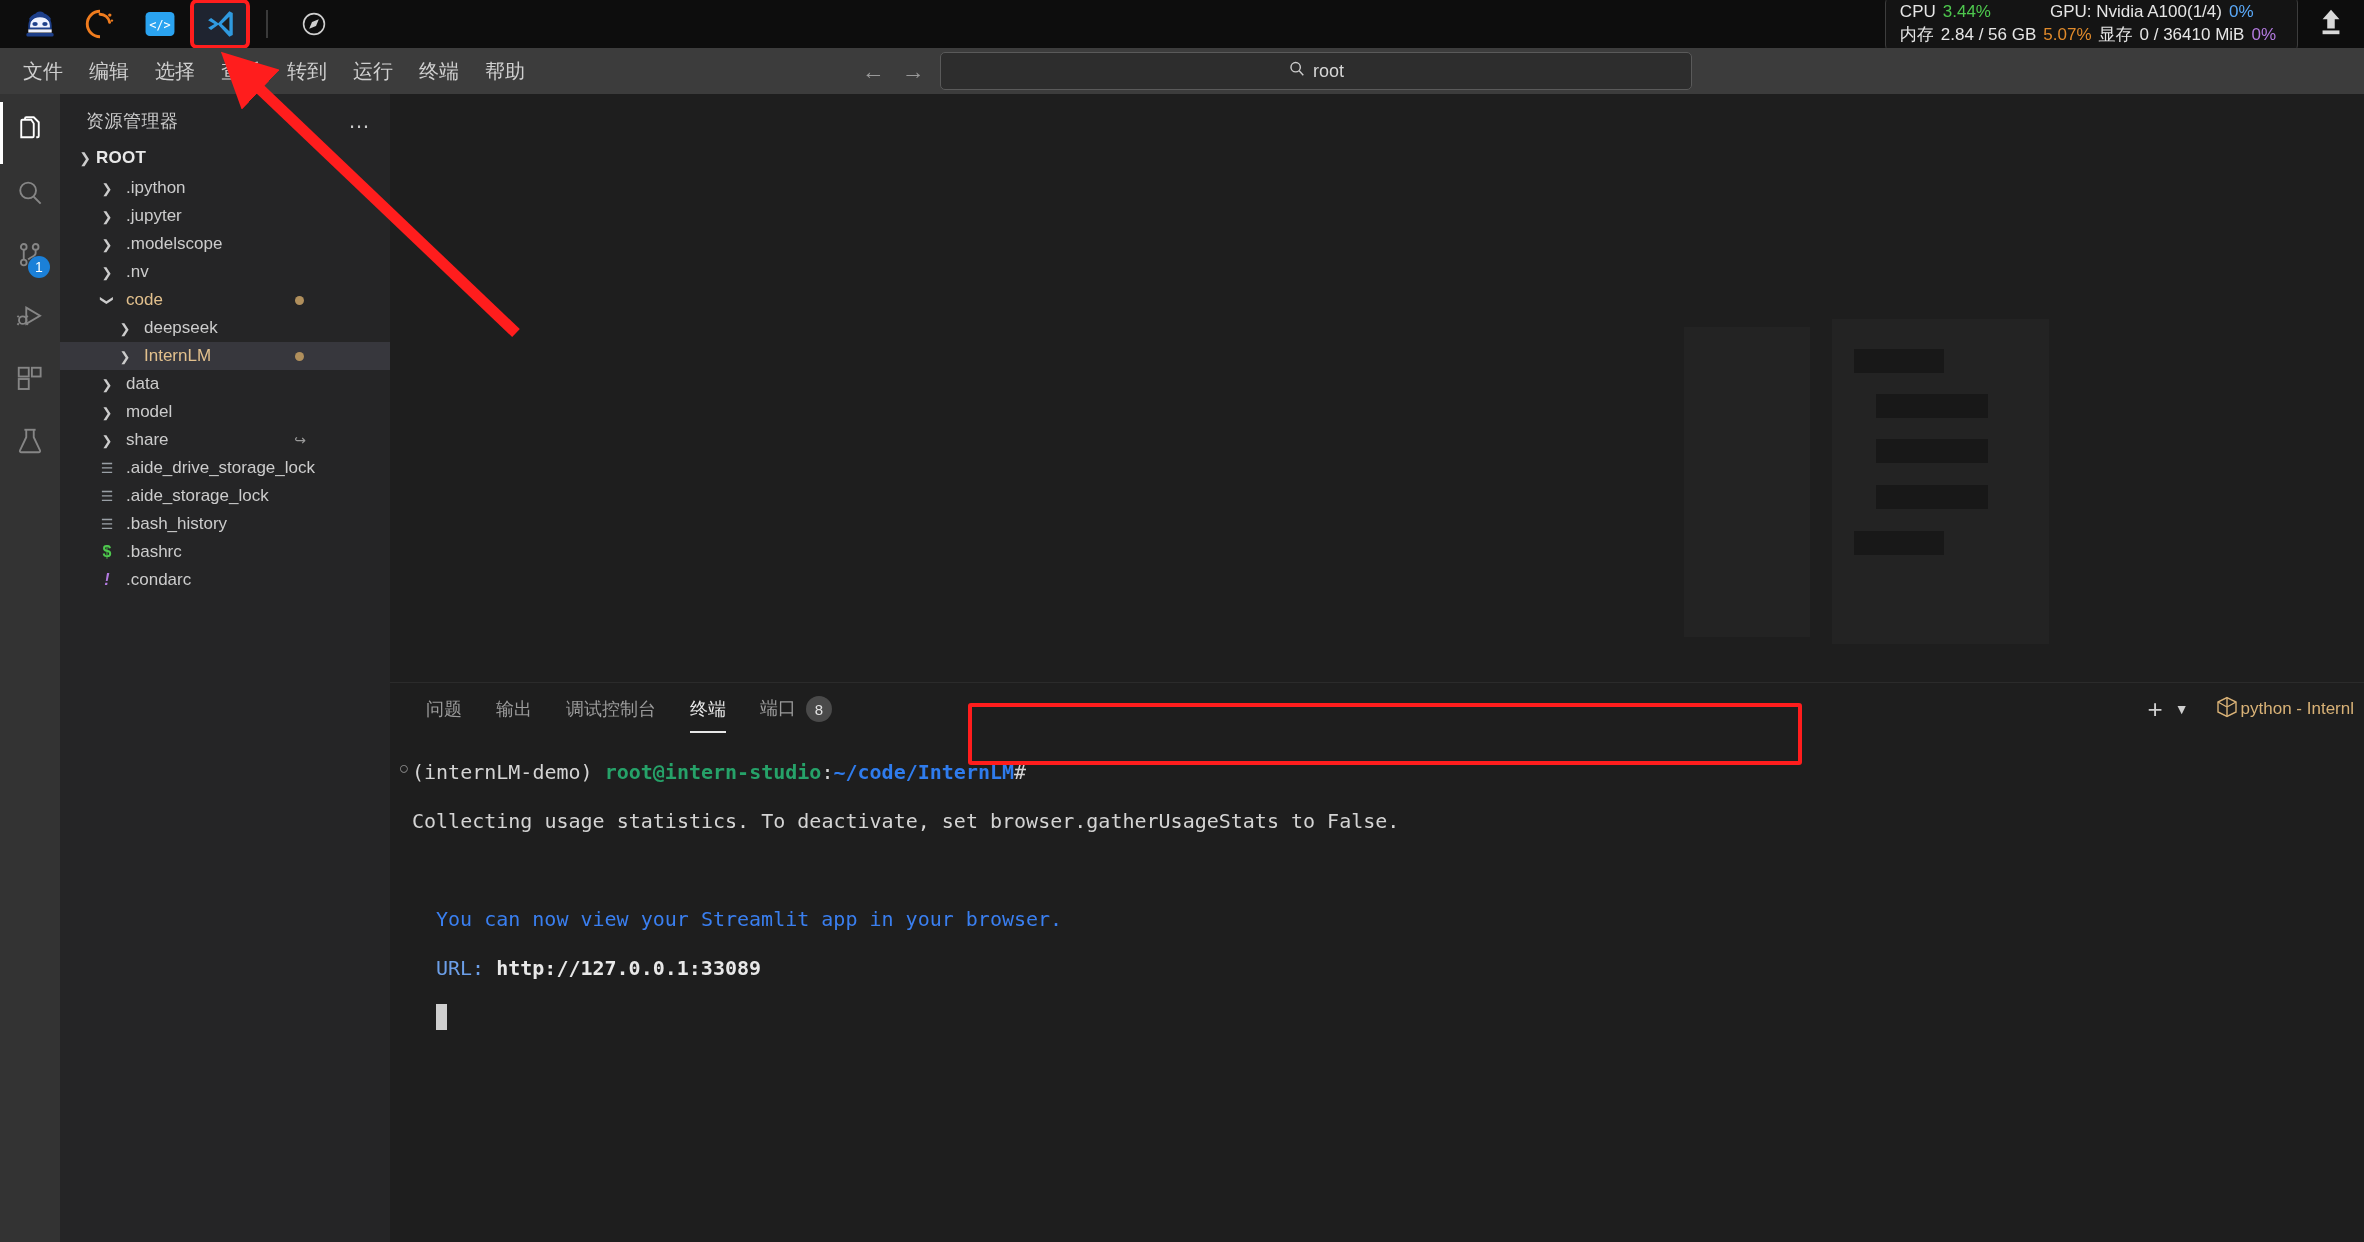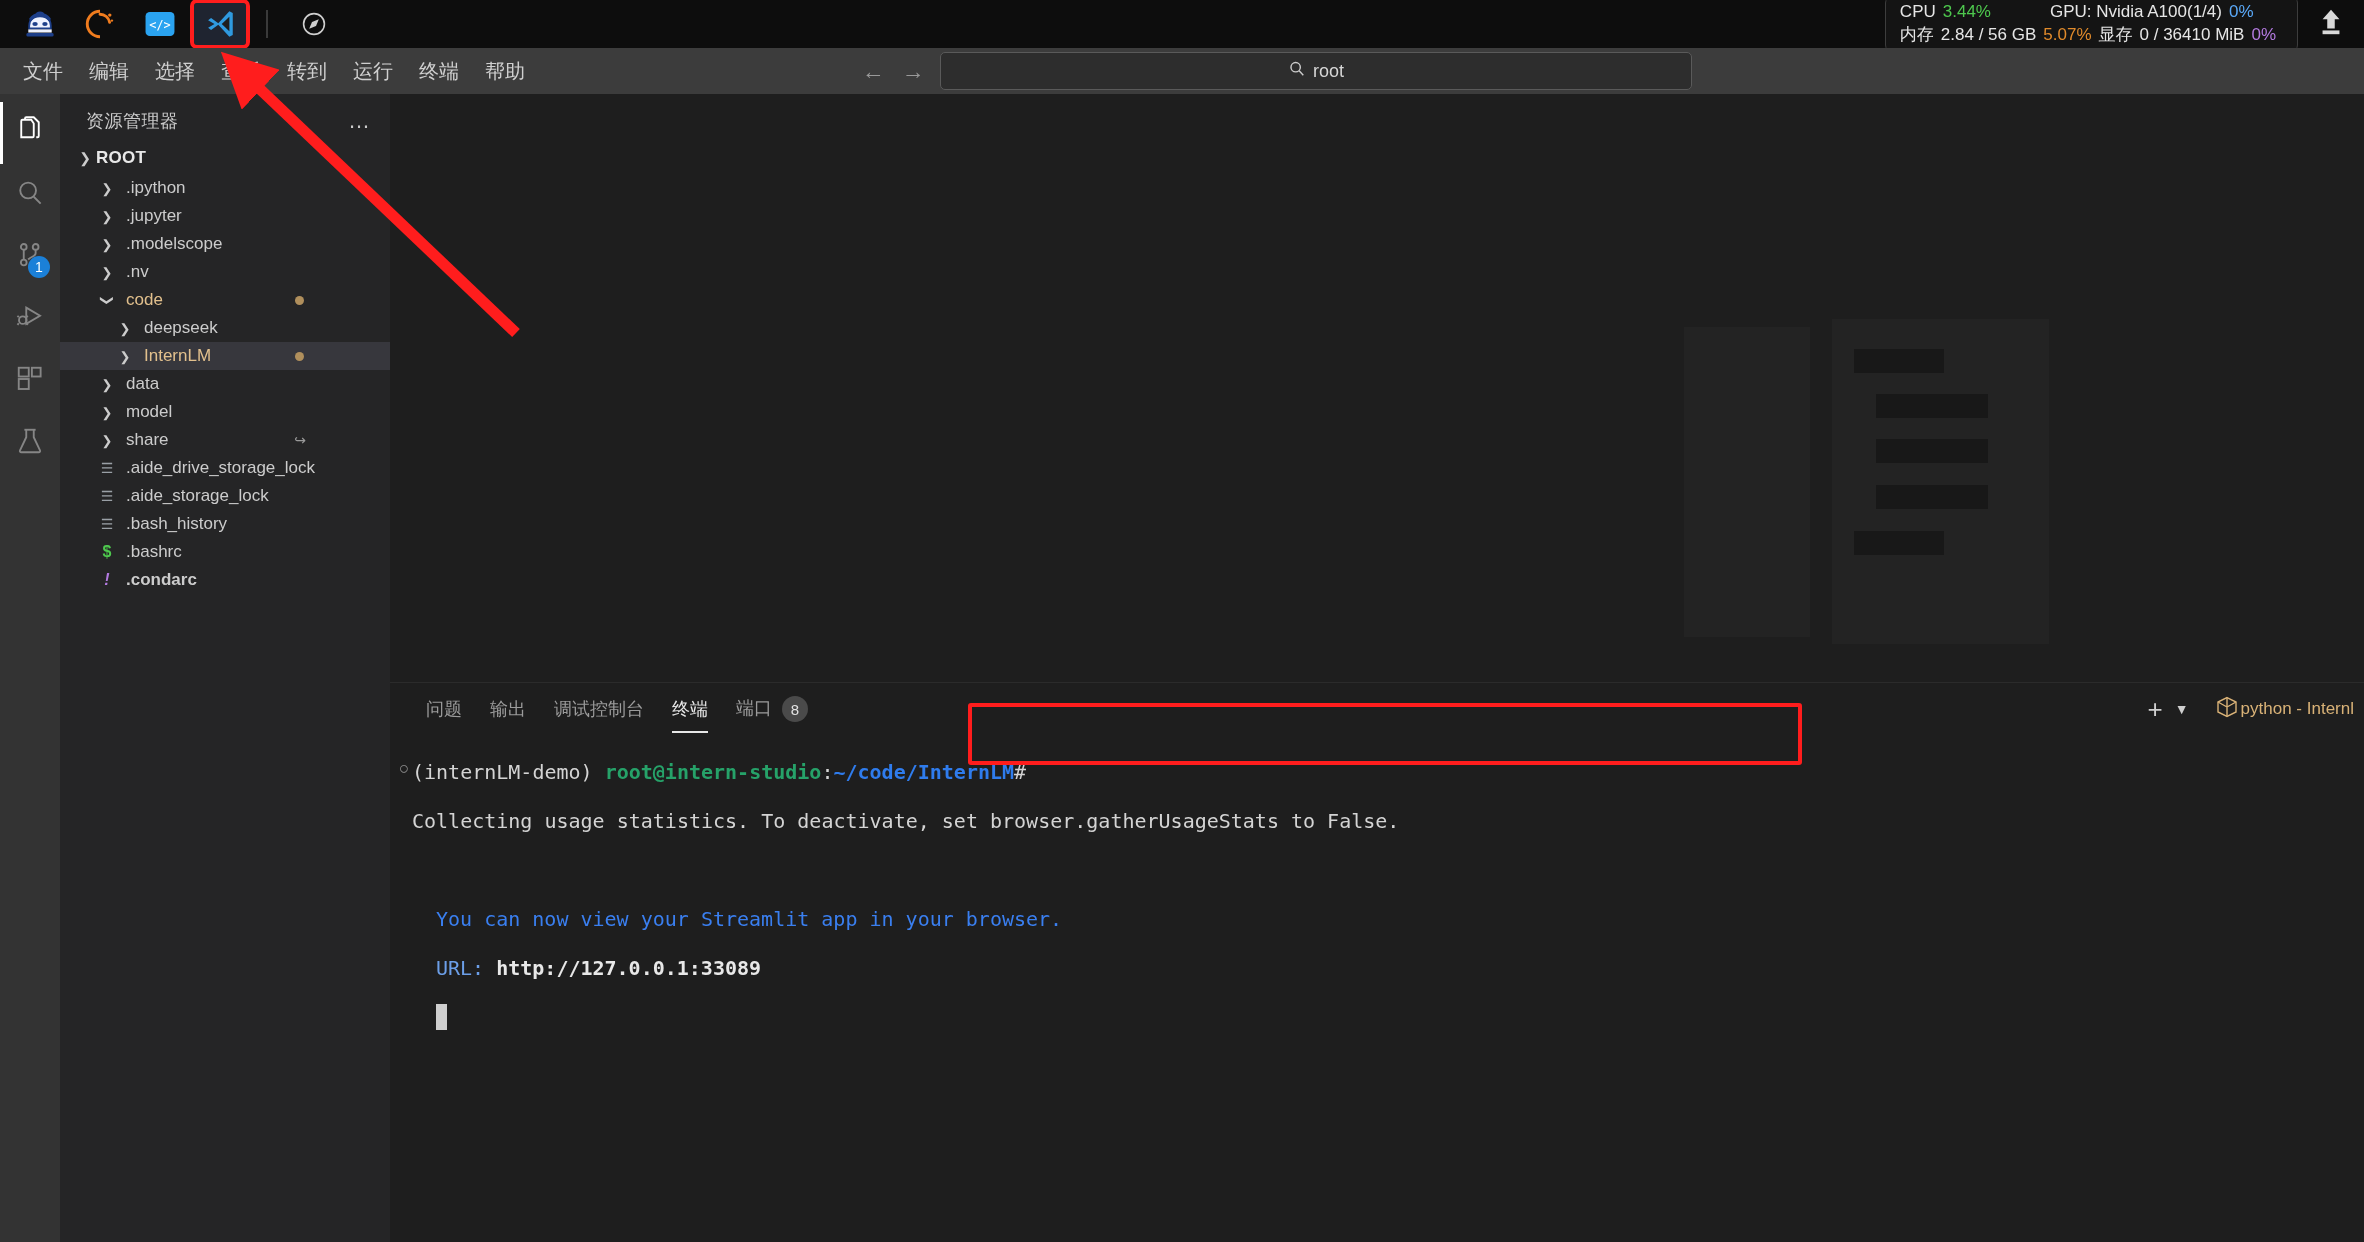--- a/index.html
+++ b/index.html
@@ -124,21 +124,21 @@
   .wm-left { position: absolute; left: 0; top: 8px; width: 126px; height: 310px; background: #232323; }
   .wm-right { position: absolute; left: 148px; top: 0; width: 217px; height: 325px; background: #232323; }
   .wm-bar { position: absolute; background: #181818; height: 24px; }
 
   
   .panel {
     position: absolute; left: 390px; top: 682px; width: 1974px; height: 560px;
     background: #1e1e1e; border-top: 1px solid #2b2b2b;
   }
   .panel-tabs {
-    height: 52px; display: flex; align-items: center; padding-left: 22px; 
+    height: 52px; display: flex; align-items: center; padding-left: 22px; gap: 6px;
   }
   .ptab {
     color: #9b9b9b; font-size: 18px; padding: 6px 14px; position: relative; cursor: default;
   }
   .ptab.active { color: #e7e7e7; }
   .ptab.active::after {
     content: ""; position: absolute; left: 14px; right: 14px; bottom: -6px; height: 2px; background: #e7e7e7;
   }
   .ptab .cnt {
     display: inline-flex; align-items: center; justify-content: center;
@@ -425,21 +425,21 @@
           <span class="tname" style="margin-left: 8px;">.bash_history</span>
         </div>
         <div class="trow">
           <span class="ind" style="width: 36px;"></span>
           <span class="ticon sh">$</span>
           <span class="tname" style="margin-left: 8px;">.bashrc</span>
         </div>
         <div class="trow">
           <span class="ind" style="width: 36px;"></span>
           <span class="ticon bang">!</span>
-          <span class="tname" style="margin-left: 8px; font-weight: bold;">.condarc</span>
+          <span class="tname" style="margin-left: 8px;">.condarc</span>
         </div>
       </div>
   </div>
 
   <div class="editorarea">
     <div class="wm">
       <div class="wm-left"></div>
       <div class="wm-right">
         <div class="wm-bar" style="left:22px;  top:30px;  width:90px;"></div>
         <div class="wm-bar" style="left:44px;  top:75px;  width:112px;"></div>

